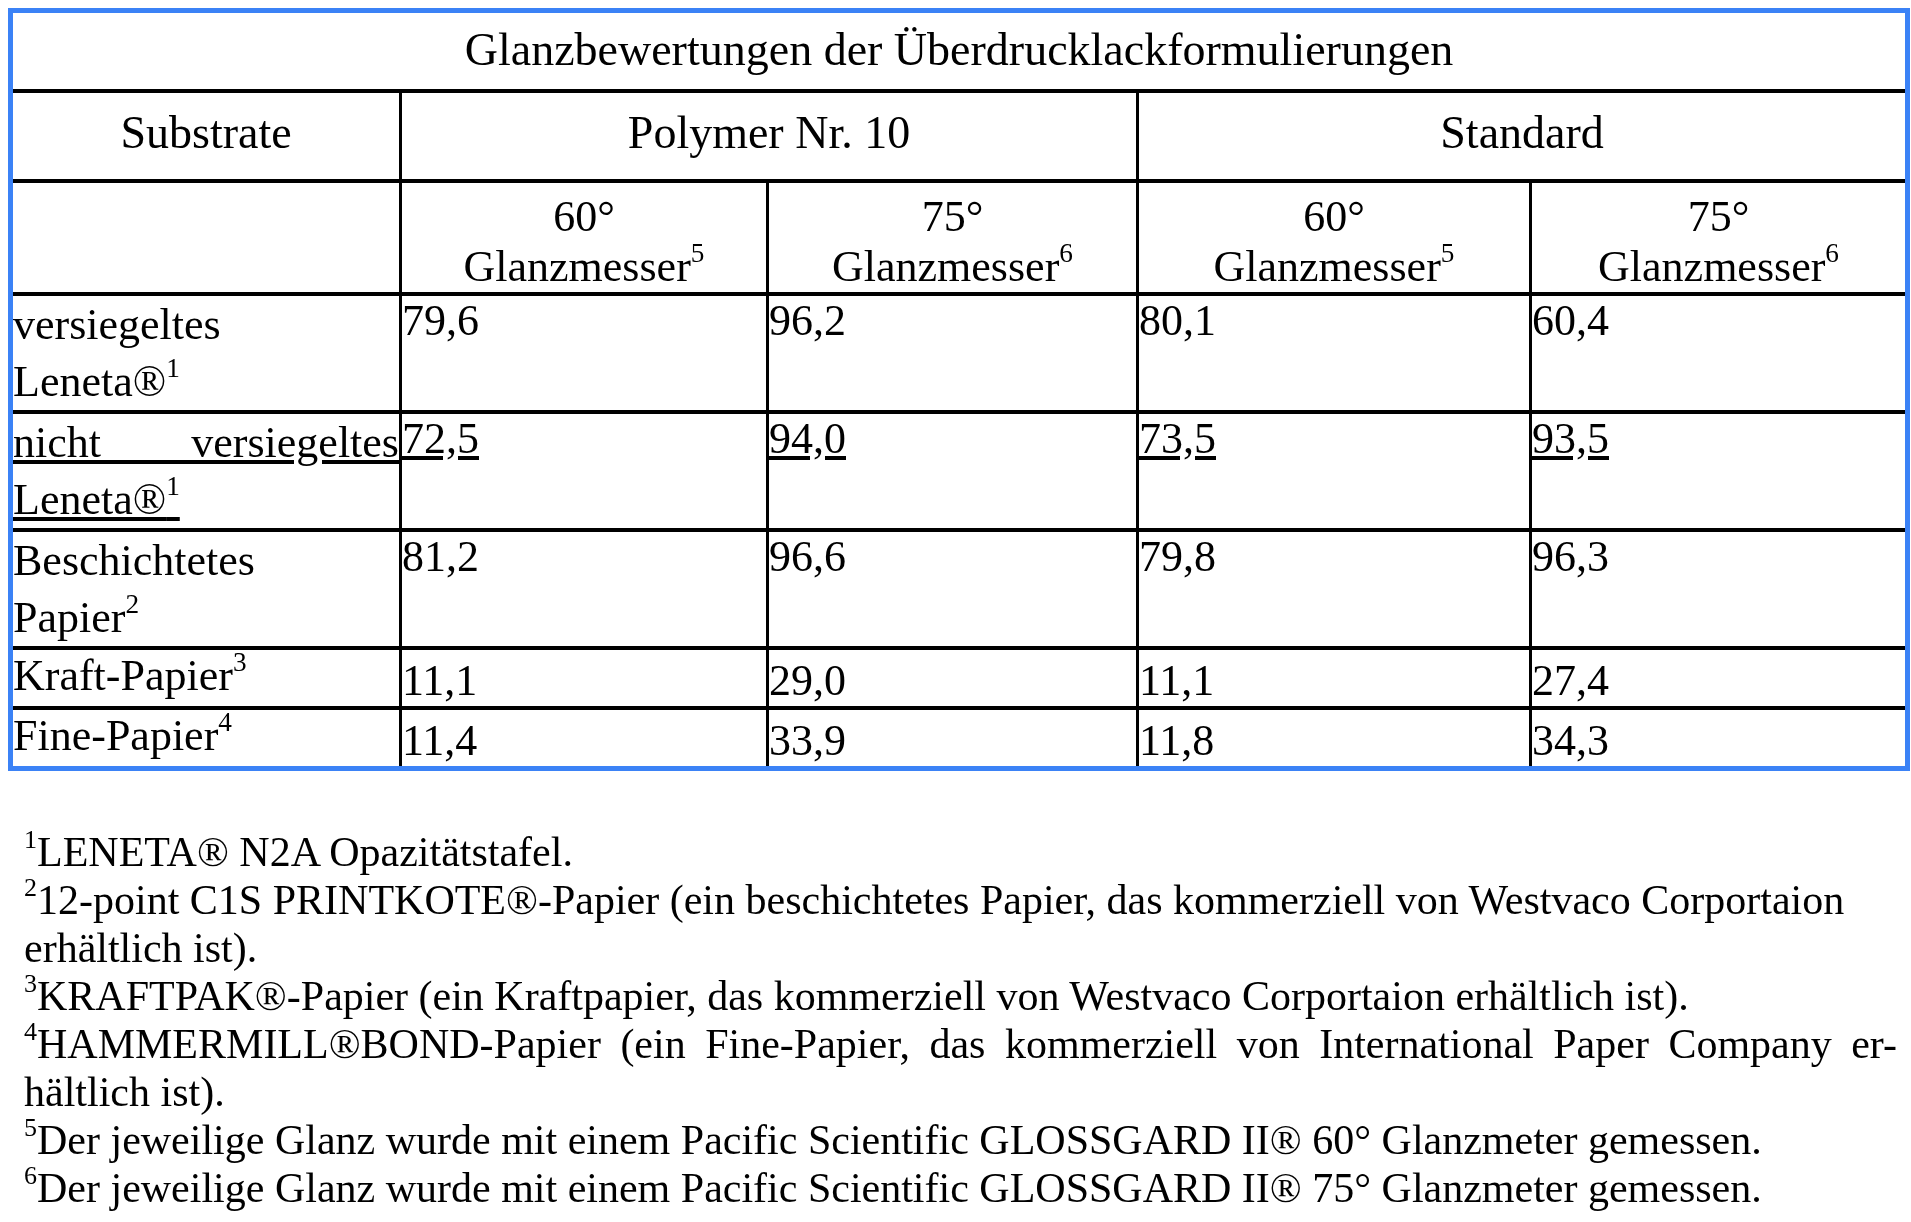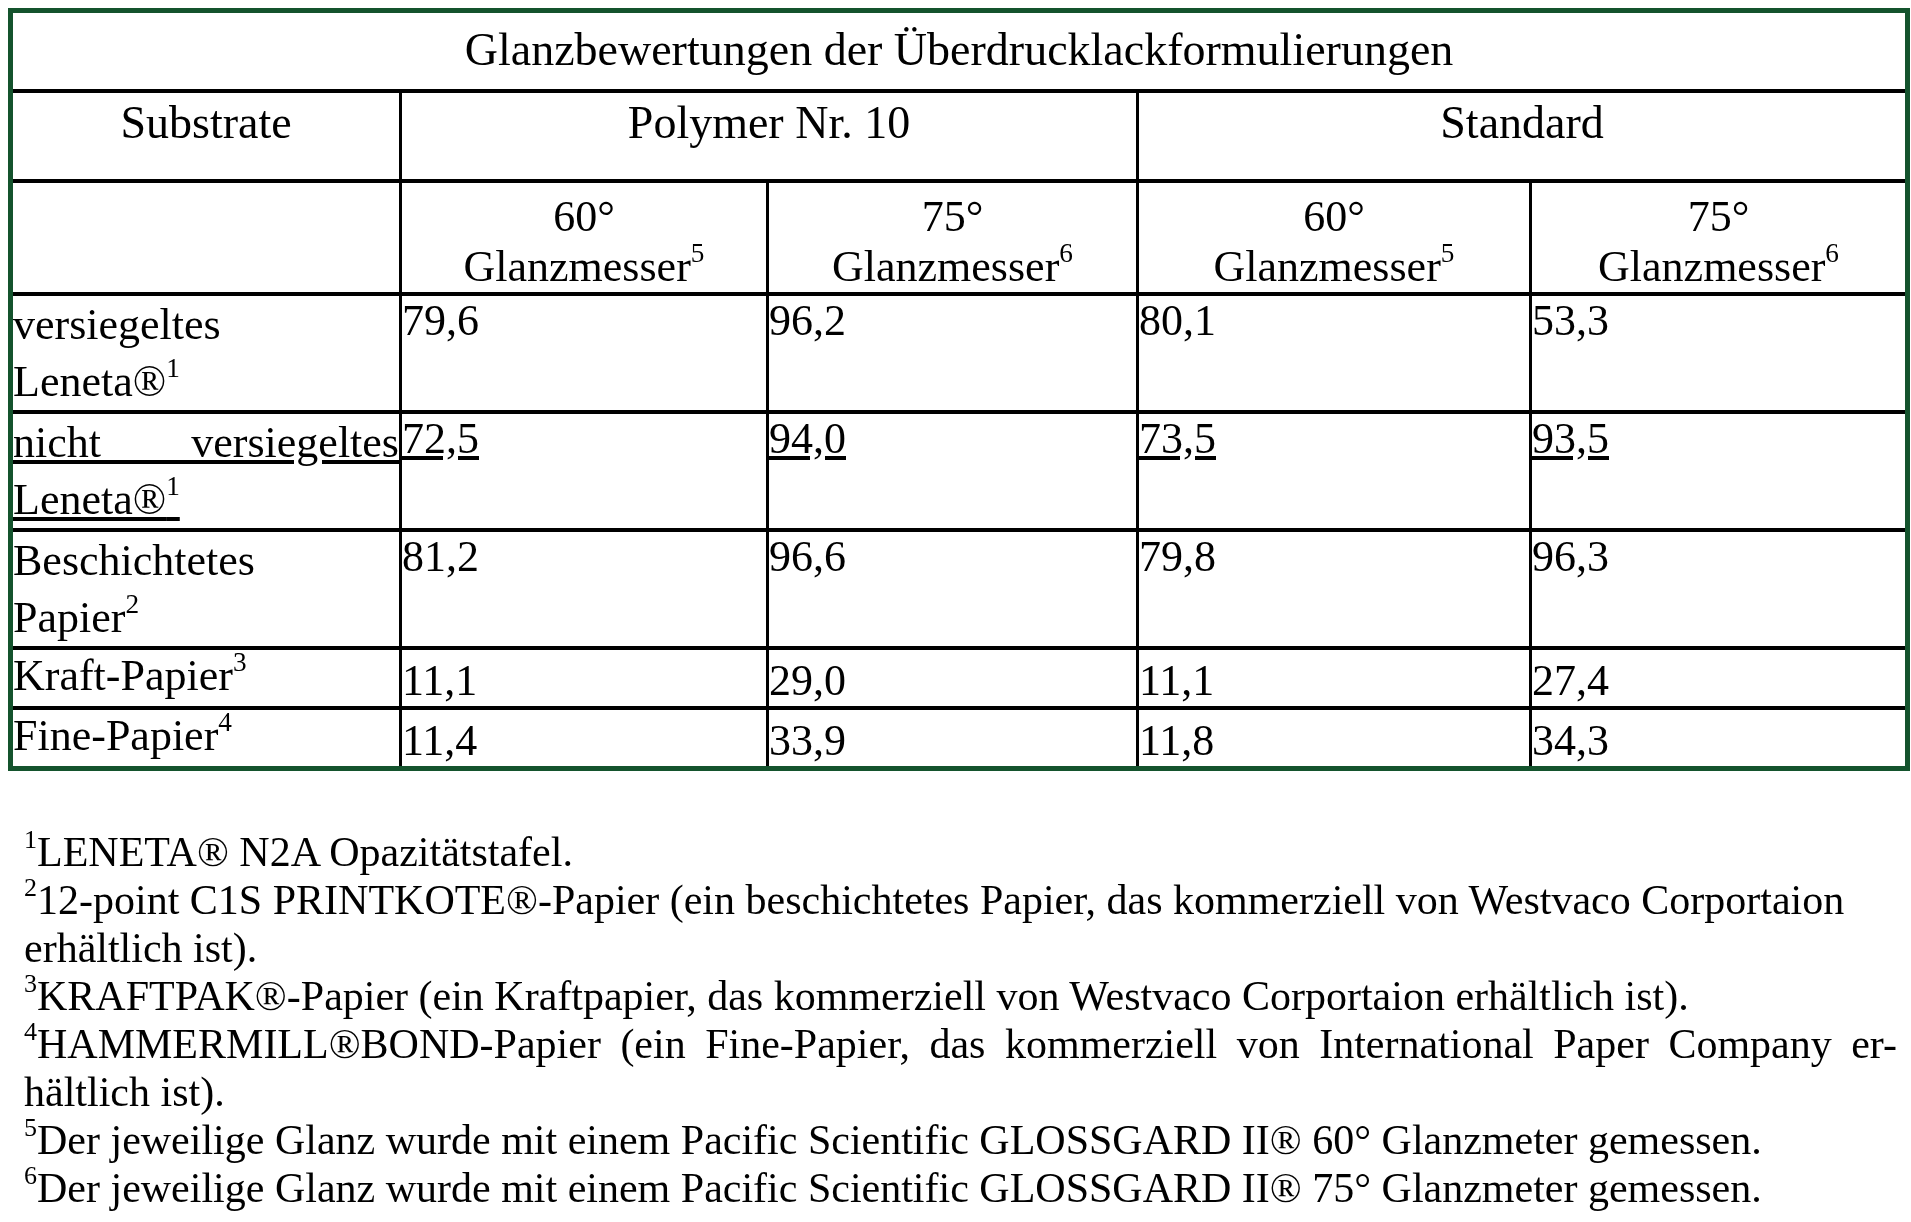--- a/index.html
+++ b/index.html
@@ -14,21 +14,21 @@
   }
 
   
   table.gloss {
     position: absolute;
     left: 8px;
     top: 8px;
     width: 1897px;
     border-collapse: collapse;
     table-layout: fixed;
-    border: 5px solid #14532d;
+    border: 5px solid #3b82f6;
   }
   table.gloss td {
     border: solid #000;
     border-width: 4px 3px;
     padding: 0;
     box-sizing: border-box;
     overflow: hidden;
   }
   td.c-title {
     height: 80px;
@@ -36,21 +36,21 @@
     vertical-align: top;
     font-size: 46px;
     line-height: 74px;
   }
   tr.h1 td {
     height: 90px;
     text-align: center;
     vertical-align: top;
     font-size: 46px;
     line-height: 60px;
-    padding-top: 0;
+    padding-top: 10px;
   }
   tr.h2 td {
     height: 106px;
     text-align: center;
     vertical-align: top;
     font-size: 44px;
     padding-top: 9px;
   }
   .h2l { line-height: 50px; }
   td.s {
@@ -145,21 +145,21 @@
     </tr>
 
     <tr class="tall">
       <td class="s">
         <div class="lbl"><span>versiegeltes</span><sup></sup></div>
         <div class="lbl"><span>Leneta®</span><sup>1</sup></div>
       </td>
       <td class="v">79,6</td>
       <td class="v">96,2</td>
       <td class="v">80,1</td>
-      <td class="v">53,3</td>
+      <td class="v">60,4</td>
     </tr>
 
     <tr class="tall t2">
       <td class="s">
         <div class="lbl spread"><span>nicht versiegeltes</span><sup></sup></div>
         <div class="lbl"><span>Leneta®</span><sup>1</sup></div>
       </td>
       <td class="v">72,5</td>
       <td class="v">94,0</td>
       <td class="v">73,5</td>

